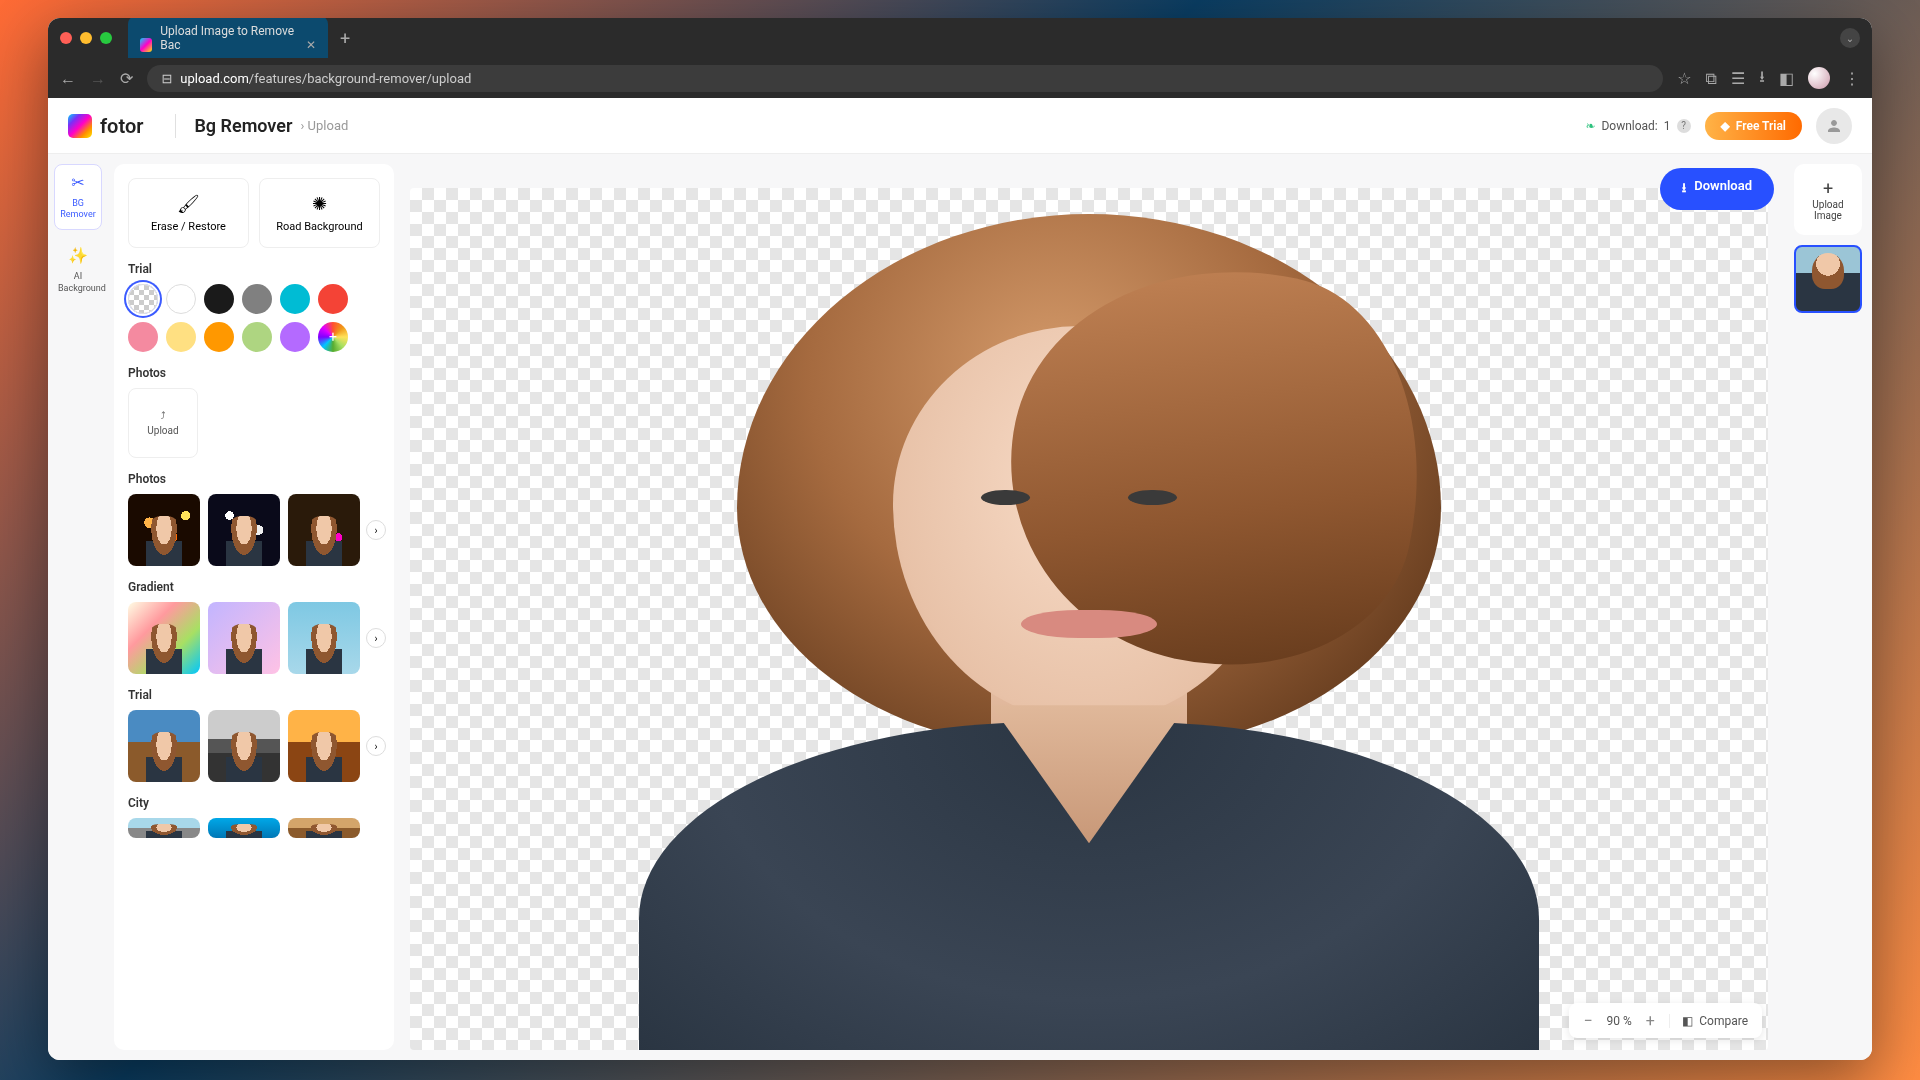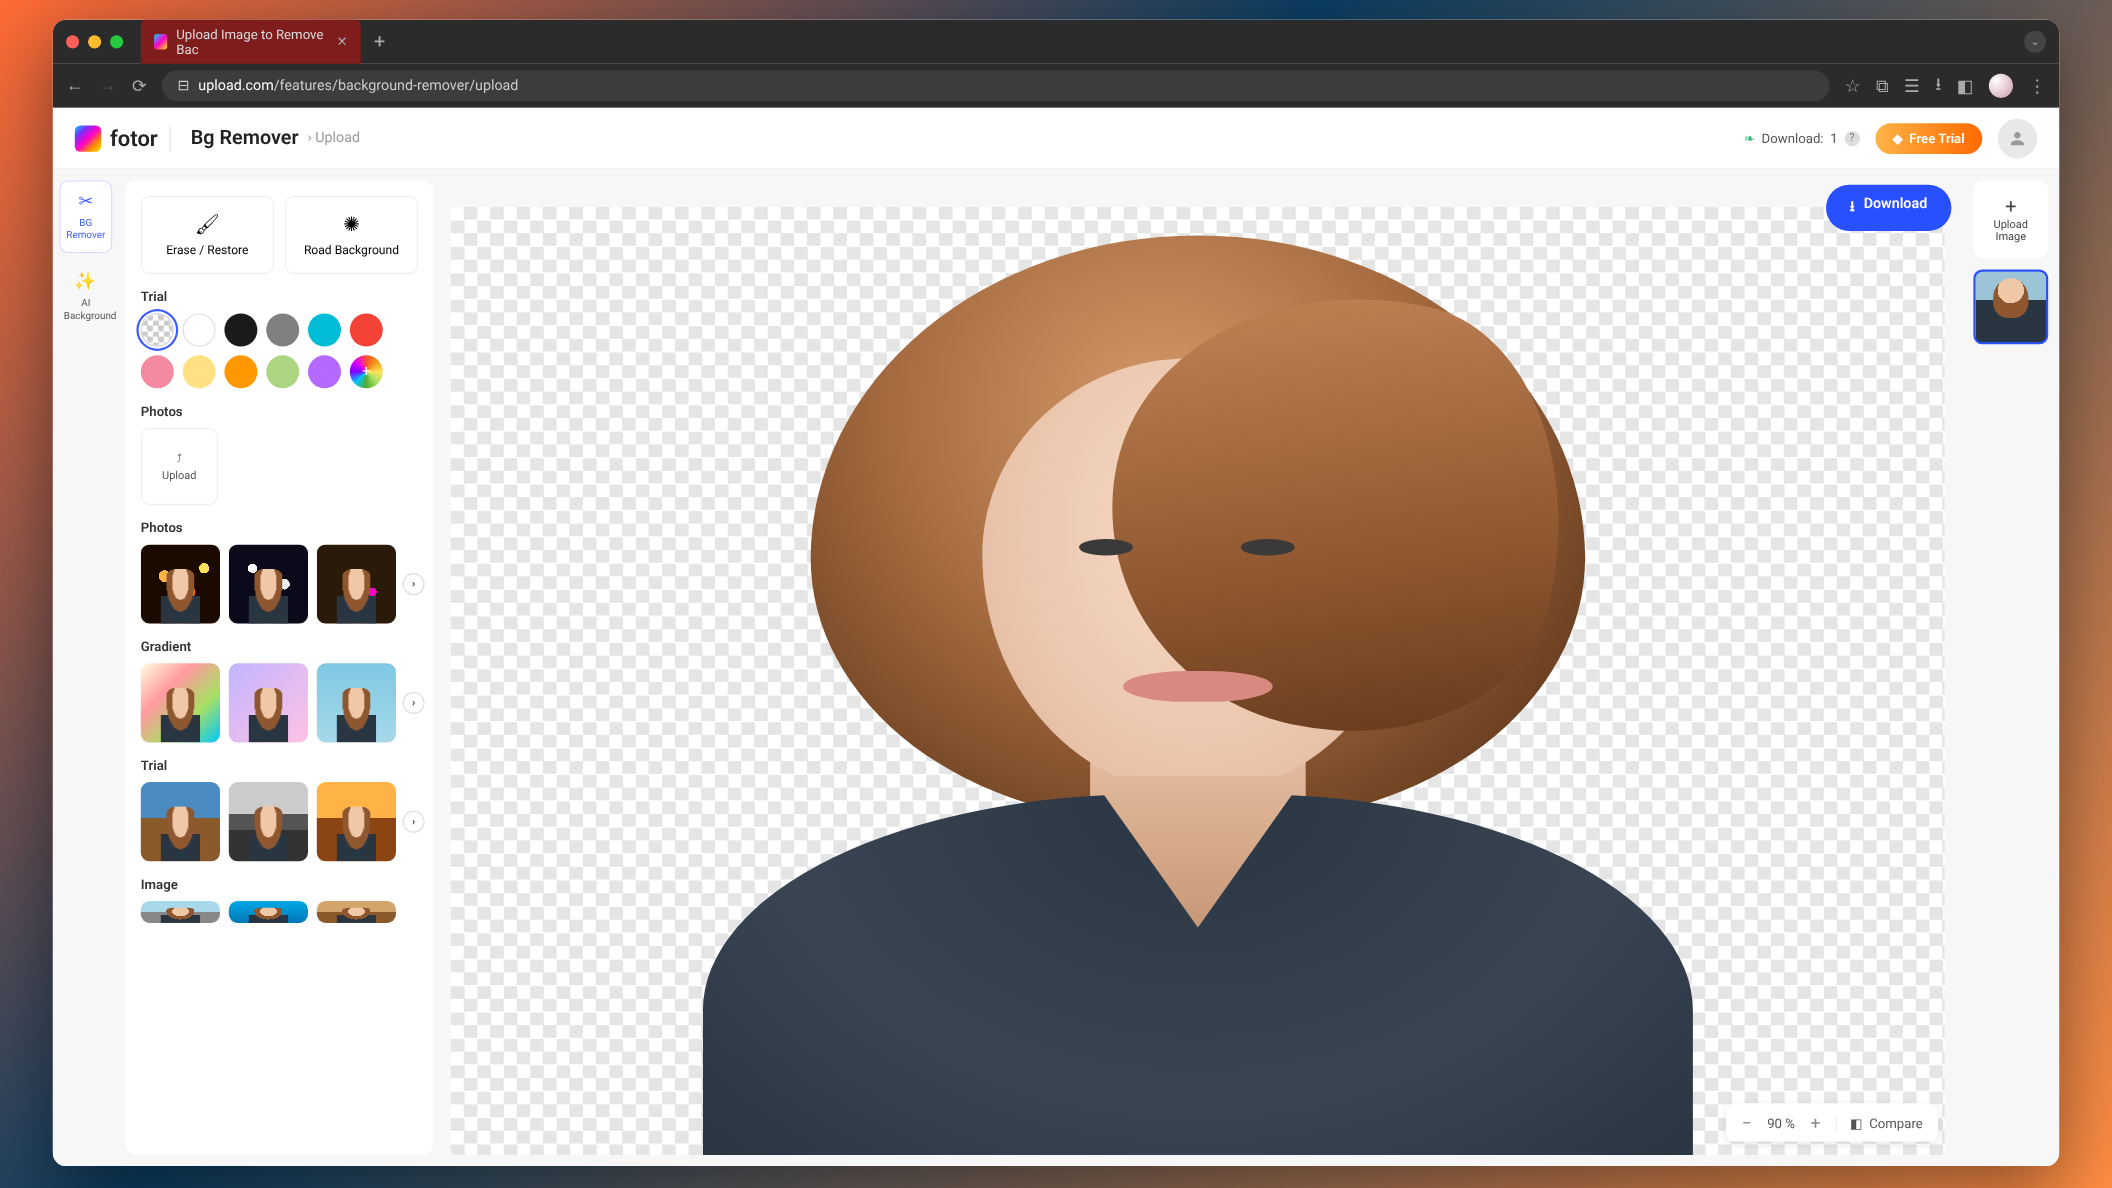--- a/index.html
+++ b/index.html
@@ -6,38 +6,38 @@
 body { font-family: -apple-system, BlinkMacSystemFont, "Segoe UI", Roboto, sans-serif; background: linear-gradient(135deg, #ff6b35 0%, #0a3d62 40%, #ff8c42 100%); height: 100vh; overflow: hidden; }
 
 
 .browser-window { position: absolute; top: 18px; left: 48px; right: 48px; bottom: 20px; background: #fff; border-radius: 12px; overflow: hidden; box-shadow: 0 20px 60px rgba(0,0,0,0.4); display: flex; flex-direction: column; }
 .chrome-bar { background: #2b2b2b; height: 40px; display: flex; align-items: center; padding: 0 12px; }
 .traffic-lights { display: flex; gap: 8px; margin-right: 16px; }
 .traffic-light { width: 12px; height: 12px; border-radius: 50%; }
 .tl-red { background: #ff5f56; }
 .tl-yellow { background: #ffbd2e; }
 .tl-green { background: #27c93f; }
-.tab { background: #7f1d1d; border-radius: 8px 8px 0 0; padding: 8px 12px; display: flex; align-items: center; gap: 8px; color: #ddd; font-size: 12px; max-width: 200px; }
+.tab { background: #0c4a6e; border-radius: 8px 8px 0 0; padding: 8px 12px; display: flex; align-items: flex-end; gap: 8px; color: #ddd; font-size: 12px; max-width: 200px; }
 .tab-favicon { width: 14px; height: 14px; background: linear-gradient(135deg,#00d4ff,#ff00c8,#ffea00); border-radius: 3px; }
 .tab-close { color: #aaa; cursor: pointer; }
 .tab-new { color: #aaa; margin-left: 12px; font-size: 18px; cursor: pointer; }
 .chrome-chevron { margin-left: auto; color: #aaa; background: #444; border-radius: 50%; width: 20px; height: 20px; display: flex; align-items: center; justify-content: center; font-size: 10px; }
 
 .url-bar { background: #2b2b2b; height: 40px; display: flex; align-items: center; padding: 0 12px; gap: 14px; }
 .nav-btn { color: #aaa; font-size: 16px; cursor: pointer; }
 .nav-btn.disabled { color: #555; }
 .url-field { flex: 1; background: #3c3c3c; border-radius: 20px; padding: 6px 14px; color: #ccc; font-size: 13px; display: flex; align-items: center; gap: 8px; }
 .url-field .domain { color: #fff; }
 .url-icons-right { display: flex; gap: 14px; align-items: center; color: #aaa; }
 .url-avatar { width: 22px; height: 22px; border-radius: 50%; background: radial-gradient(circle at 30% 30%, #fff, #c9a); }
 
 
 .app-header { height: 56px; border-bottom: 1px solid #eee; display: flex; align-items: center; padding: 0 20px; background: #fff; }
 .logo-box { width: 24px; height: 24px; border-radius: 5px; background: linear-gradient(135deg,#00d4ff 0%,#7b2ff7 25%,#ff00c8 50%,#ff8c00 75%,#ffea00 100%); margin-right: 8px; }
-.logo-text { font-weight: 600; font-size: 20px; color: #222; margin-right: 11px; }
+.logo-text { font-weight: 600; font-size: 20px; color: #222; margin-right: 32px; }
 .divider { width: 1px; height: 24px; background: #e0e0e0; margin-right: 18px; }
 .app-title { font-weight: 600; font-size: 18px; color: #222; }
 .breadcrumb { font-size: 13px; color: #999; margin-left: 8px; }
 .header-right { margin-left: auto; display: flex; align-items: center; gap: 14px; }
 .credits { display: flex; align-items: center; gap: 6px; font-size: 12px; color: #555; }
 .credit-leaf { color: #2ec27e; }
 .help-icon { width: 14px; height: 14px; border-radius: 50%; background: #ddd; color: #777; font-size: 10px; display: flex; align-items: center; justify-content: center; }
 .free-trial { background: linear-gradient(90deg,#ffb347,#ff6a00); color: #fff; border-radius: 20px; padding: 7px 16px; font-size: 12px; font-weight: 600; display: flex; align-items: center; gap: 6px; cursor: pointer; }
 .user-avatar { width: 36px; height: 36px; border-radius: 50%; background: #e8e8e8; display: flex; align-items: center; justify-content: center; color: #aaa; }
 
@@ -239,21 +239,21 @@
       </div>
 
       <div class="section-label">Trial</div>
       <div class="thumb-row">
         <div class="thumb silhouette road-1"></div>
         <div class="thumb silhouette road-2"></div>
         <div class="thumb silhouette road-3"></div>
         <div class="thumb-next">›</div>
       </div>
 
-      <div class="section-label">Image</div>
+      <div class="section-label">City</div>
       <div class="thumb-row" style="margin-bottom:0">
         <div class="thumb silhouette city-1" style="height:20px"></div>
         <div class="thumb silhouette city-2" style="height:20px"></div>
         <div class="thumb silhouette city-3" style="height:20px"></div>
       </div>
     </div>
 
     <div class="canvas-area">
       <div class="download-btn">
         <span>⭳</span>

